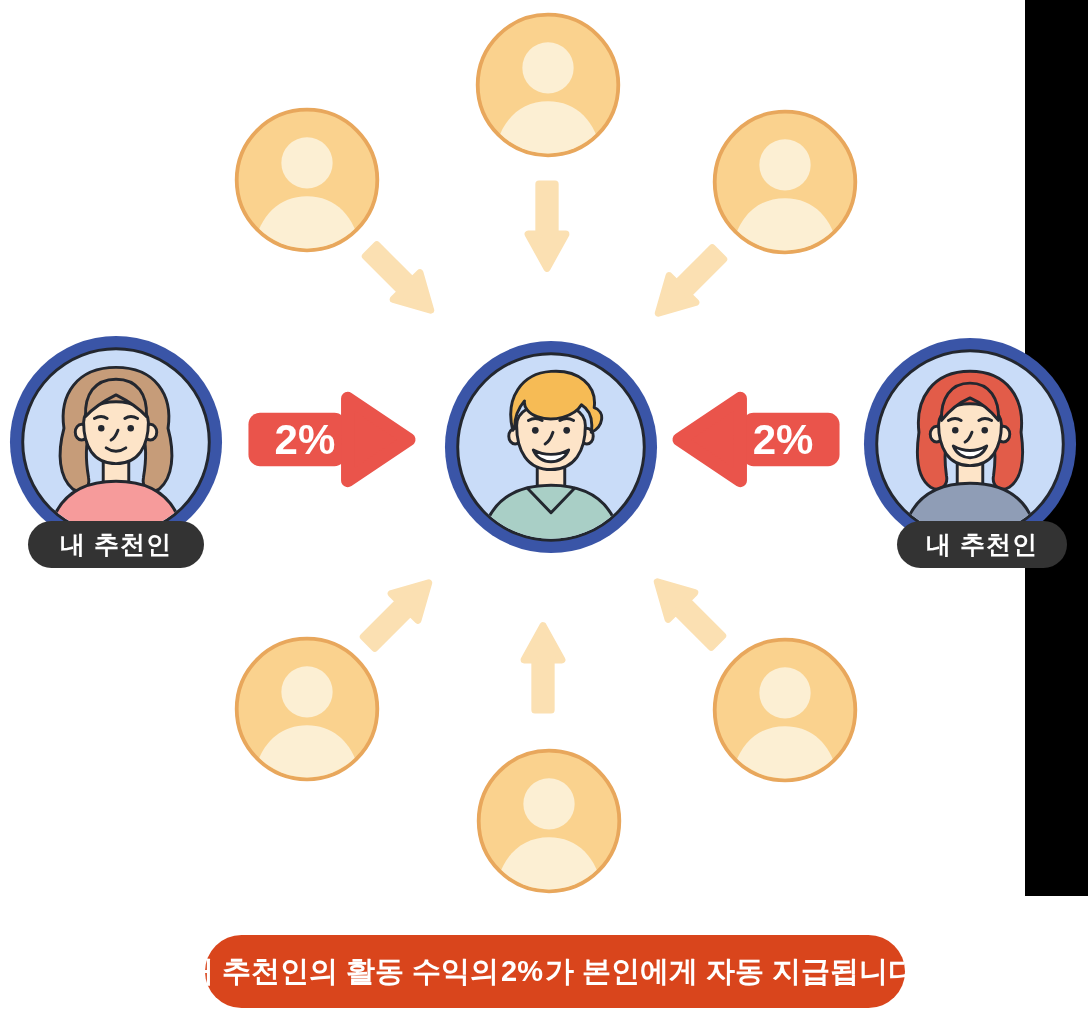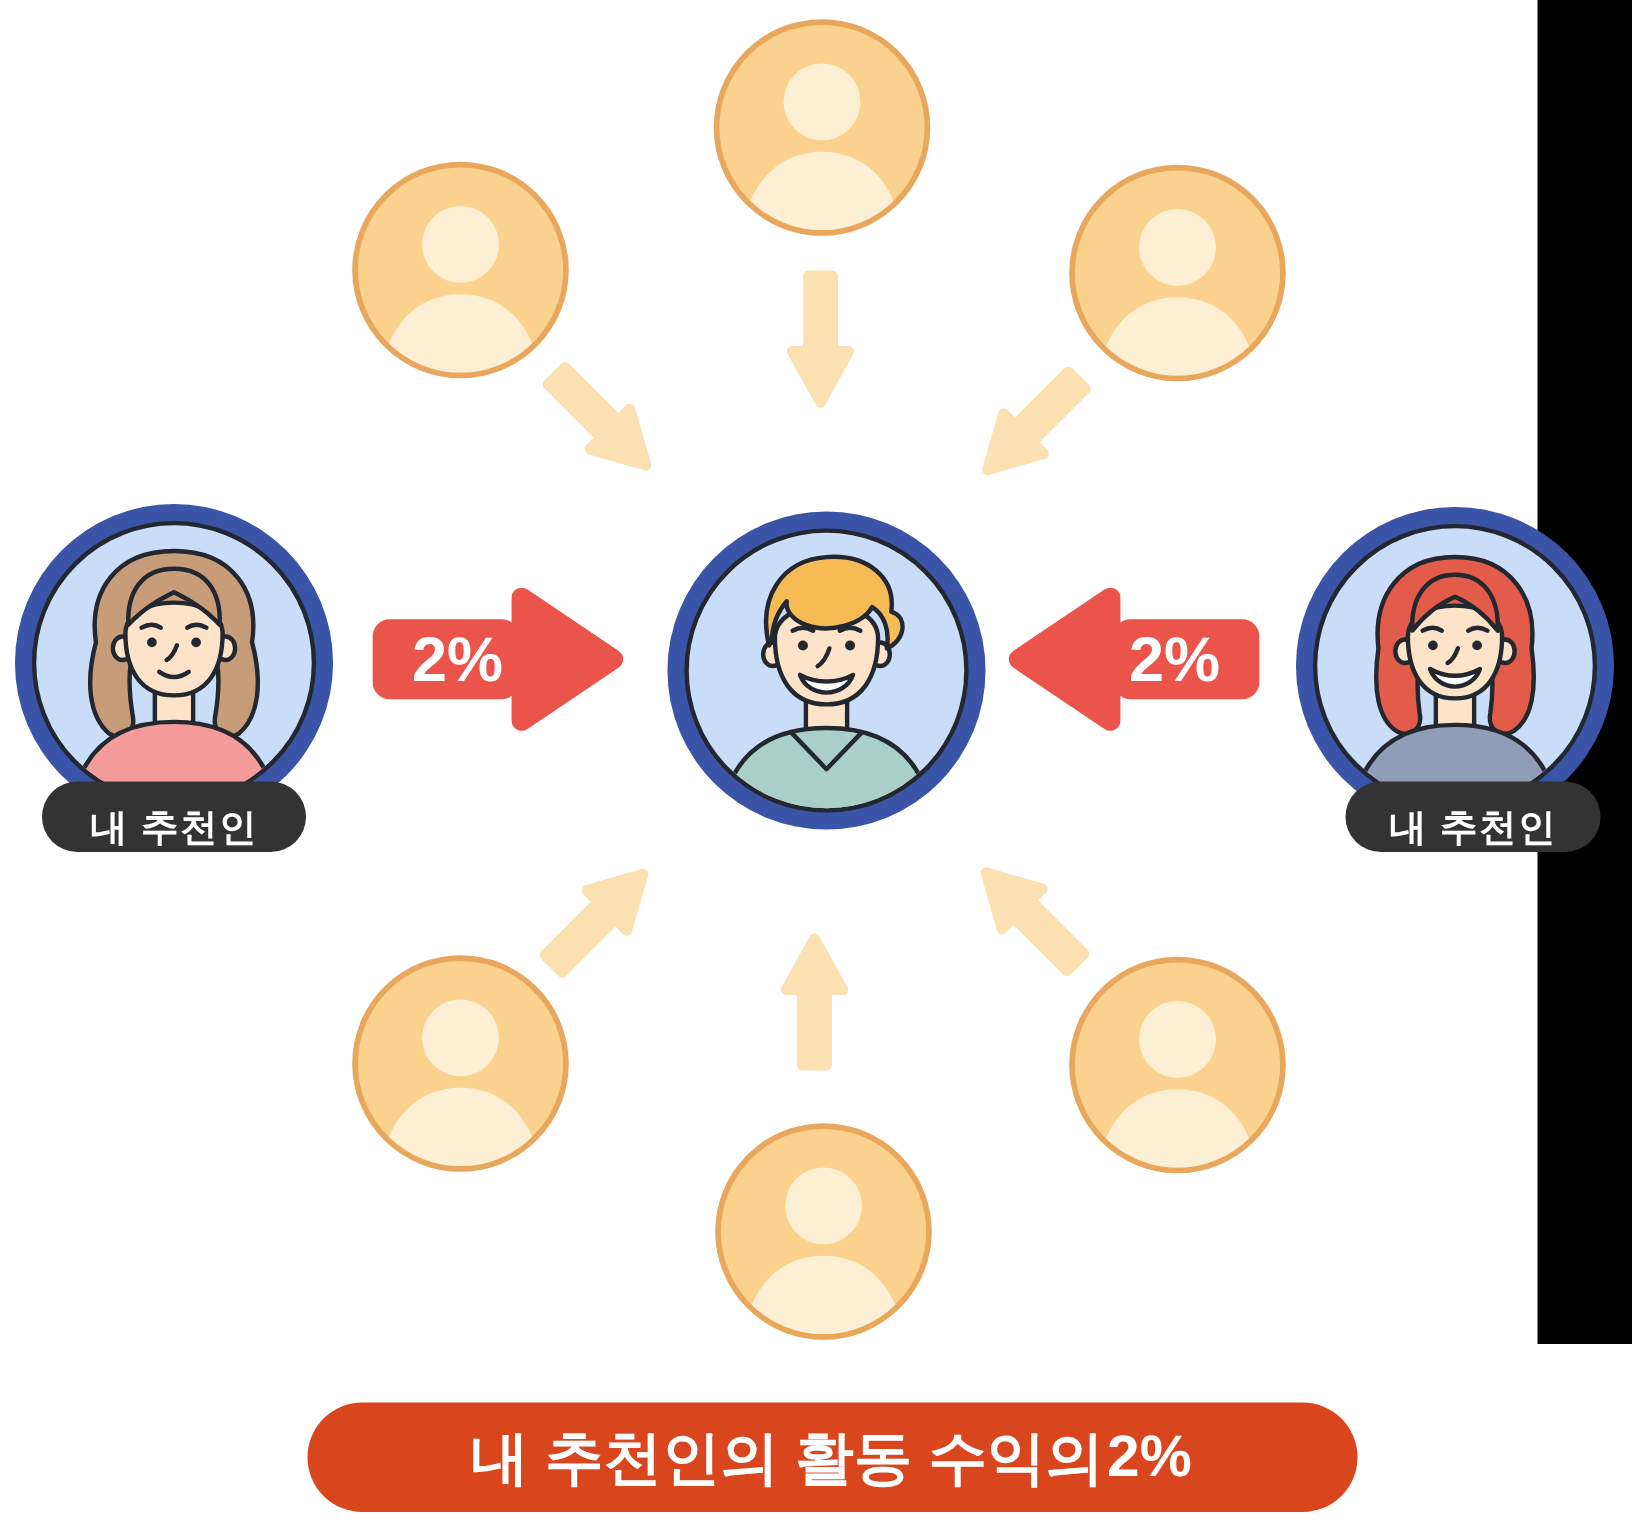--- a/index.html
+++ b/index.html
@@ -46,21 +46,21 @@
   .shirt-self{fill:var(--shirt-self);stroke:var(--outline);stroke-width:3;stroke-linejoin:round;}
   .hair-l{fill:var(--hair-referrer-left);stroke:var(--outline);stroke-width:3;stroke-linejoin:round;}
   .shirt-l{fill:var(--shirt-referrer-left);stroke:var(--outline);stroke-width:3;stroke-linejoin:round;}
   .hair-r{fill:var(--hair-referrer-right);stroke:var(--outline);stroke-width:3;stroke-linejoin:round;}
   .shirt-r{fill:var(--shirt-referrer-right);stroke:var(--outline);stroke-width:3;stroke-linejoin:round;}
 
   
   .pill{
     height:47px;border-radius:24px;background:var(--pill-dark);
     color:var(--text-white);font-size:25px;font-weight:700;
-    display:flex;align-items:flex-end;justify-content:center;
+    display:flex;align-items:center;justify-content:center;
     z-index:4;letter-spacing:1px;
   }
 
   
   .red-arrow-wrap{width:177px;height:105px;z-index:3;}
   .red-arrow-wrap svg{width:100%;height:100%;display:block;overflow:visible;}
   .red-arrow-wrap svg.flip{transform:scaleX(-1);}
   .red-arrow-shape{fill:var(--accent-red);}
   .red-arrow-head{fill:var(--accent-red);stroke:var(--accent-red);stroke-width:14;stroke-linejoin:round;}
   .rate-label{
@@ -68,21 +68,21 @@
     display:flex;align-items:center;justify-content:center;
     color:var(--text-white);font-size:42px;font-weight:800;
   }
   .rate-label.right-side{left:auto;right:0;}
 
   
   .banner{
     left:205px;top:935px;width:700px;height:73px;border-radius:37px;
     background:var(--banner-orange);color:var(--text-white);
     display:flex;align-items:center;justify-content:center;
-    font-size:39px;font-weight:600;z-index:3;white-space:nowrap;
+    font-size:29px;font-weight:600;z-index:3;white-space:nowrap;
   }
   .banner .hl{font-weight:800;padding:0 2px;}
 </style>
 </head>
 <body>
 
 <svg width="0" height="0" style="position:absolute" aria-hidden="true">
   <defs>
     <clipPath id="mclip">
         <circle cx="80" cy="80" r="72"></circle>
@@ -266,15 +266,16 @@
   <div class="abs red-arrow-wrap" style="left:668px;top:387px;">
     <svg class="flip" viewBox="0 0 178 110">
         <use href="#red-arrow-sym"></use>
       </svg>
     <div class="rate-label right-side">2%</div>
   </div>
 
   <div class="abs banner">
     <span>내 추천인의 활동 수익의 </span>
     <span class="hl">2%</span>
+    <span>가 본인에게 자동 지급됩니다.</span>
   </div>
 
 </div>
 
 </body></html>

